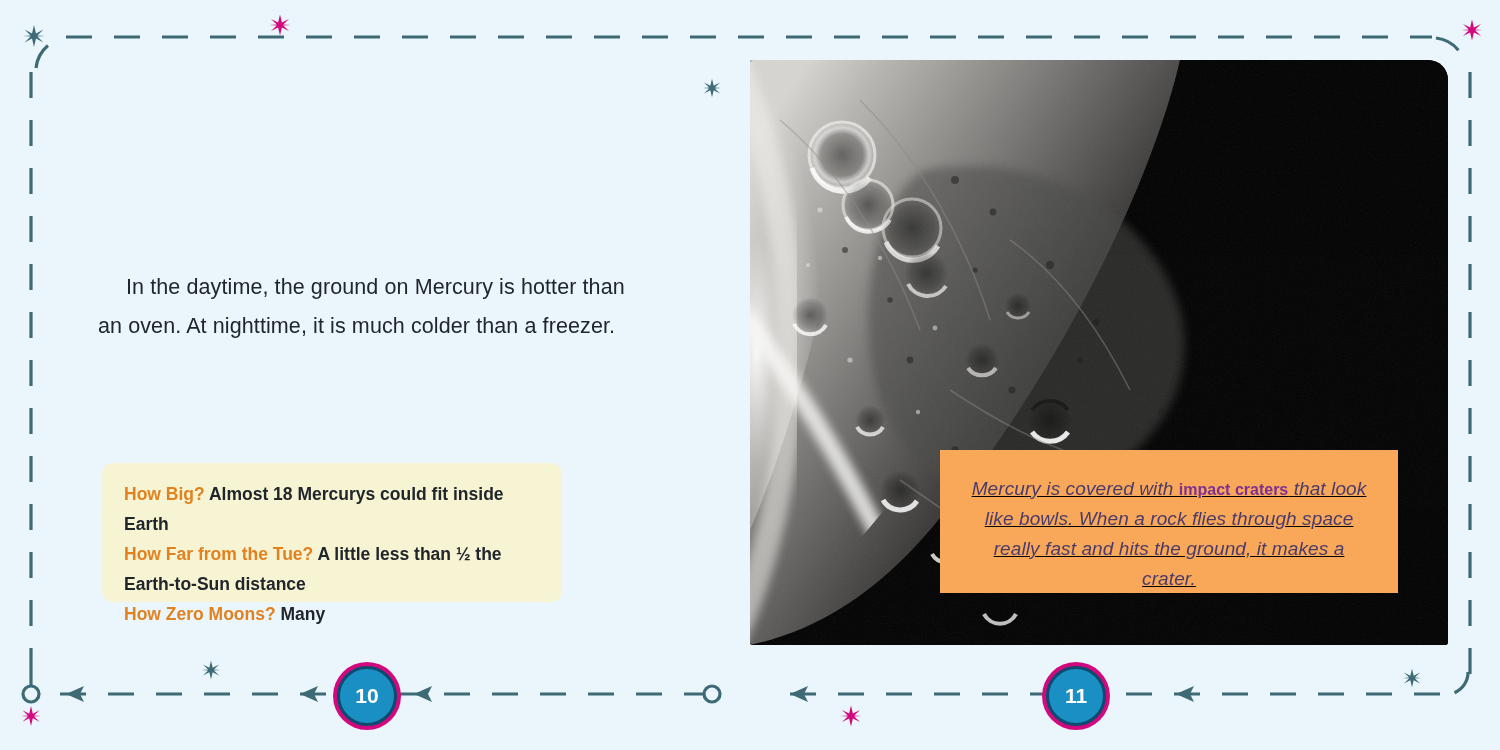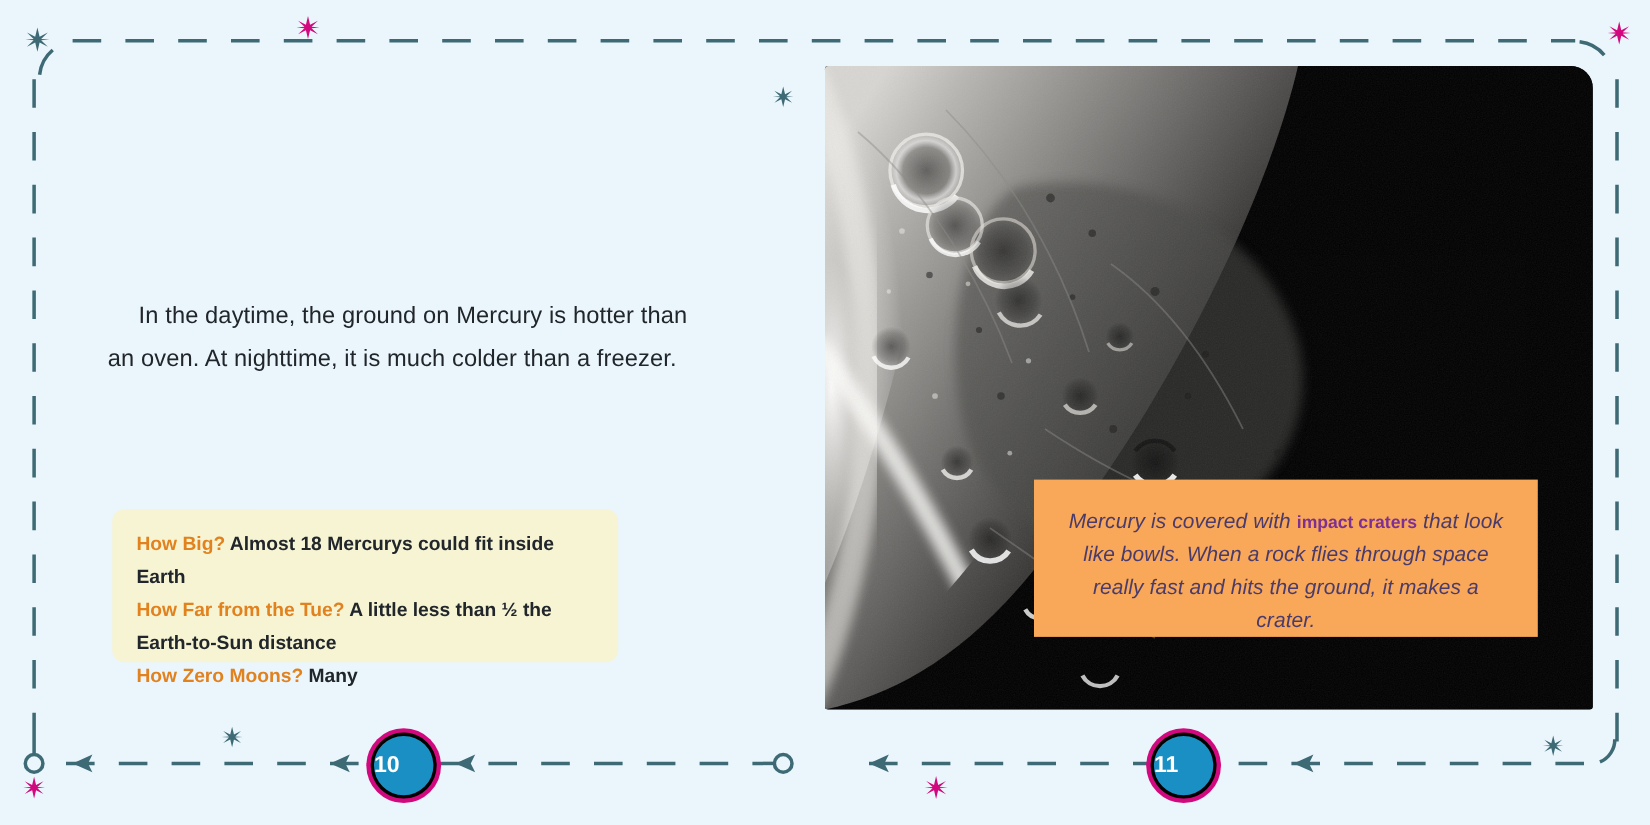--- a/index.html
+++ b/index.html
@@ -75,28 +75,29 @@
     border-radius: 3px 20px 3px 3px;
     overflow: hidden;
     background: #000000;
   }
   #photo-svg { display: block; width: 100%; height: 100%; }
 
   
   #caption {
     position: absolute;
     left: 940px;
-    top: 436px;
+    top: 450px;
     width: 458px;
     height: 143px;
     background: #f7a köz;
     background: #f8a858;
     box-sizing: border-box;
     padding: 24px 26px 0 26px;
     text-align: center;
+    text-decoration: underline;
   }
   #caption .cap-text {
     font-size: 19px;
     line-height: 30px;
     font-style: italic;
     color: #4a3b6b;
     letter-spacing: 0.1px;
   }
   #caption .cap-strong {
     font-weight: 800;
@@ -104,24 +105,25 @@
     color: #7d2f93;
   }
 
   
   .page-badge {
     position: absolute;
     width: 60px;
     height: 60px;
     border-radius: 50%;
     background: #1a8fc4;
-    border: 3px solid #000000;
+    border: 3px solid #0c4a6e;
     box-shadow: 0 0 0 4px #d2097e;
     display: flex;
     align-items: center;
+    justify-content: center;
     color: #ffffff;
     font-size: 21px;
     font-weight: 700;
     box-sizing: border-box;
   }
   #badge-left  { left: 337px; top: 666px; }
   #badge-right { left: 1046px; top: 666px; }
 </style>
 </head>
 <body>

